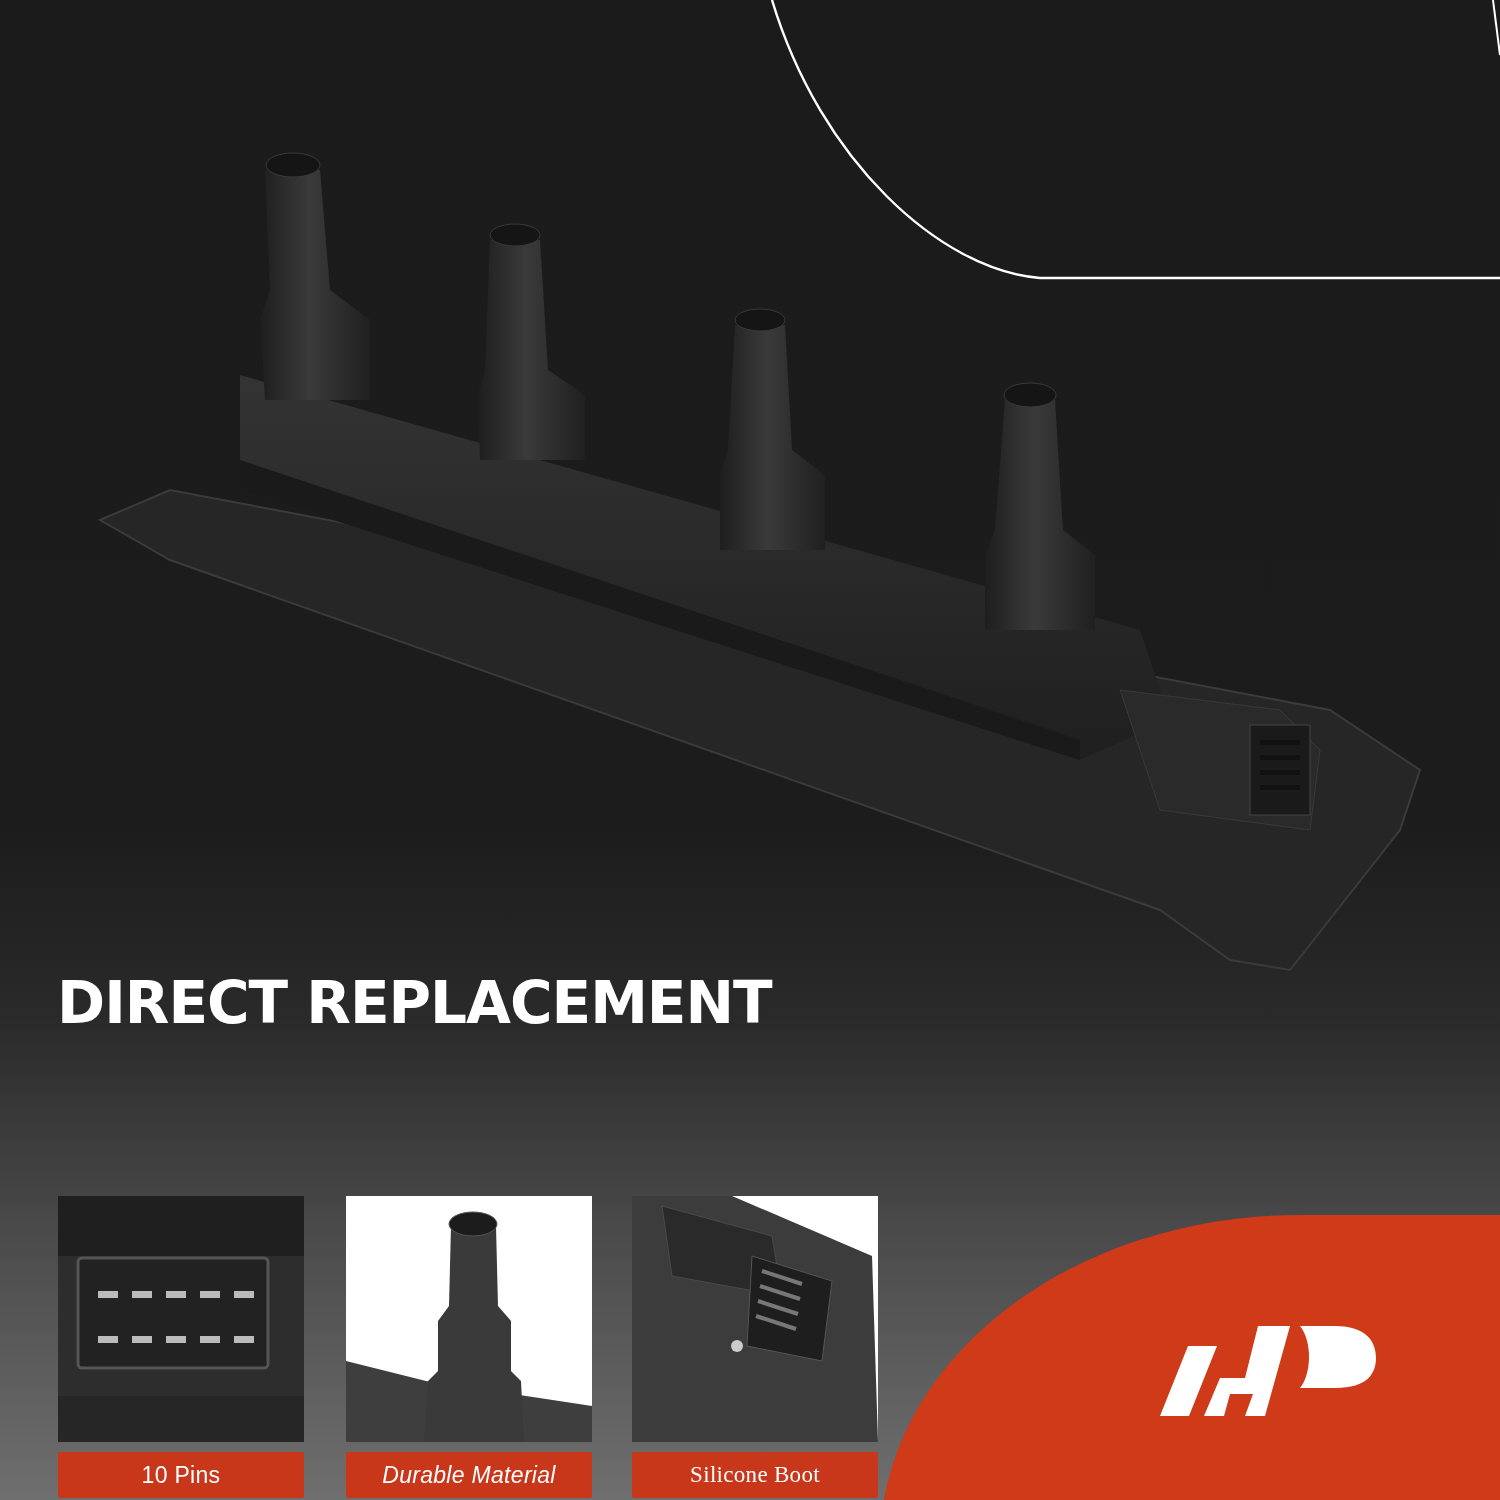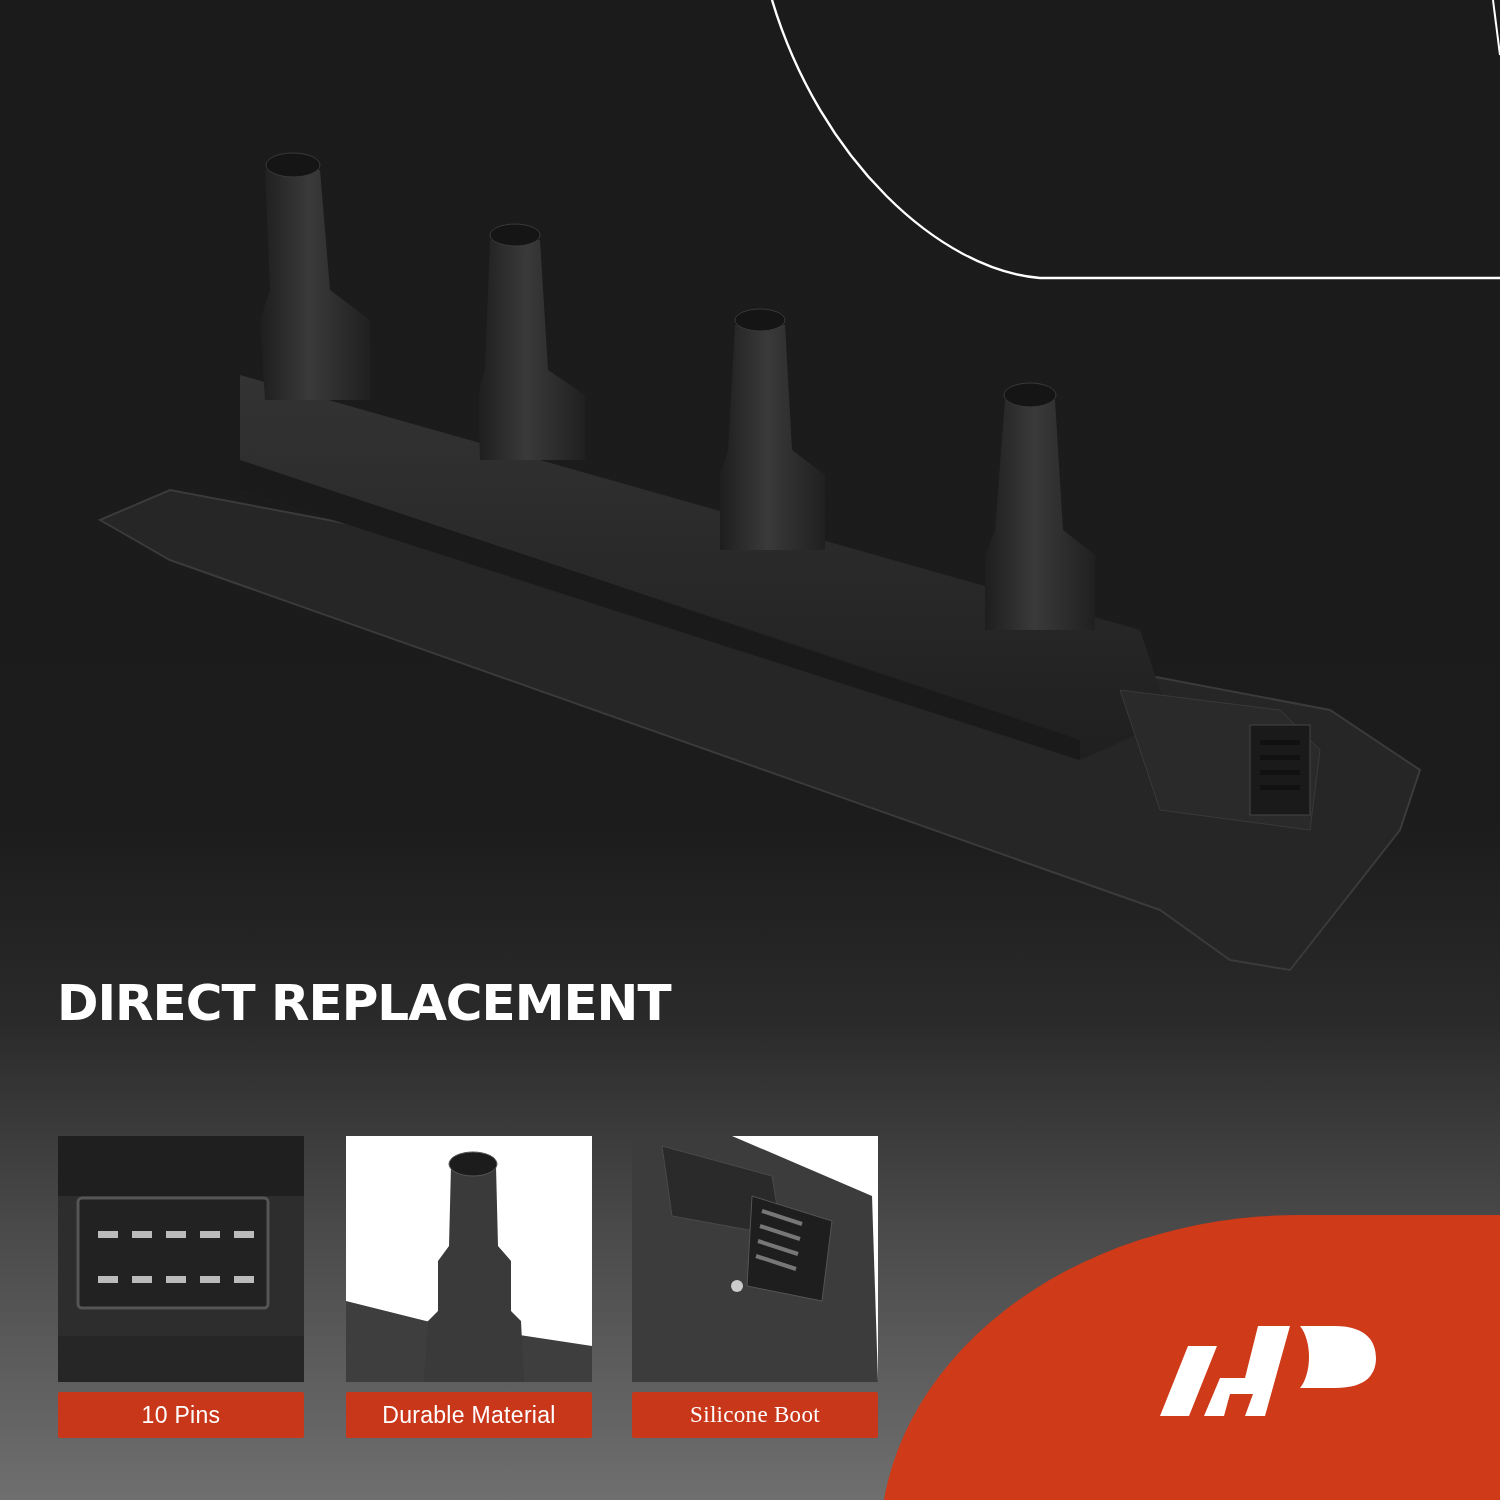--- a/index.html
+++ b/index.html
@@ -7,32 +7,32 @@
   .canvas {
     position: relative; width: 1500px; height: 1500px; overflow: hidden;
     background: linear-gradient(180deg, #1b1b1b 0%, #1c1c1c 55%, #2a2a2a 68%, #4a4a4a 82%, #6f6f6f 100%);
     font-family: "Liberation Sans", "DejaVu Sans", sans-serif;
   }
   .deco-arc { position: absolute; left: 0; top: 0; width: 1500px; height: 300px; pointer-events: none; }
   .product { position: absolute; left: 80px; top: 130px; width: 1360px; height: 860px; }
   .headline {
     position: absolute; left: 57px; top: 962px; color: #fff;
     font-family: "DejaVu Sans", sans-serif; font-weight: 700;
-    font-size: 50px; line-height: 82px; letter-spacing: -1px;
+    font-size: 58px; line-height: 82px; letter-spacing: -1px;
     text-transform: uppercase; margin: 0;
   }
   .headline span { display: block; }
-  .feature { position: absolute; top: 1136px; width: 246px; }
+  .feature { position: absolute; top: 1196px; width: 246px; }
   .feature .thumb { width: 246px; height: 246px; overflow: hidden; position: relative; }
   .feature .label {
     margin-top: 10px; height: 46px; background: #c9371b; color: #fff;
     font-size: 23px; display: flex; align-items: center; justify-content: center;
     letter-spacing: 0.3px; border-radius: 2px;
   }
-  .f1 { left: 58px; } .f2 { left: 346px; } .f3 { left: 632px; font-family: Liberation Serif, serif; }
+  .f1 { left: 58px; } .f2 { left: 346px; font-style: italic; } .f3 { left: 632px; font-family: Liberation Serif, serif; }
   .thumb-dark { background: #2b2b2b; }
   .thumb-white { background: #fff; }
   .brand-blob {
     position: absolute; left: 880px; top: 1215px; width: 700px; height: 400px;
     background: #cf3a18; border-top-left-radius: 420px 330px;
   }
   .brand-logo { position: absolute; left: 1140px; top: 1318px; width: 240px; height: 110px; }
 </style>
 </head>
 <body>

